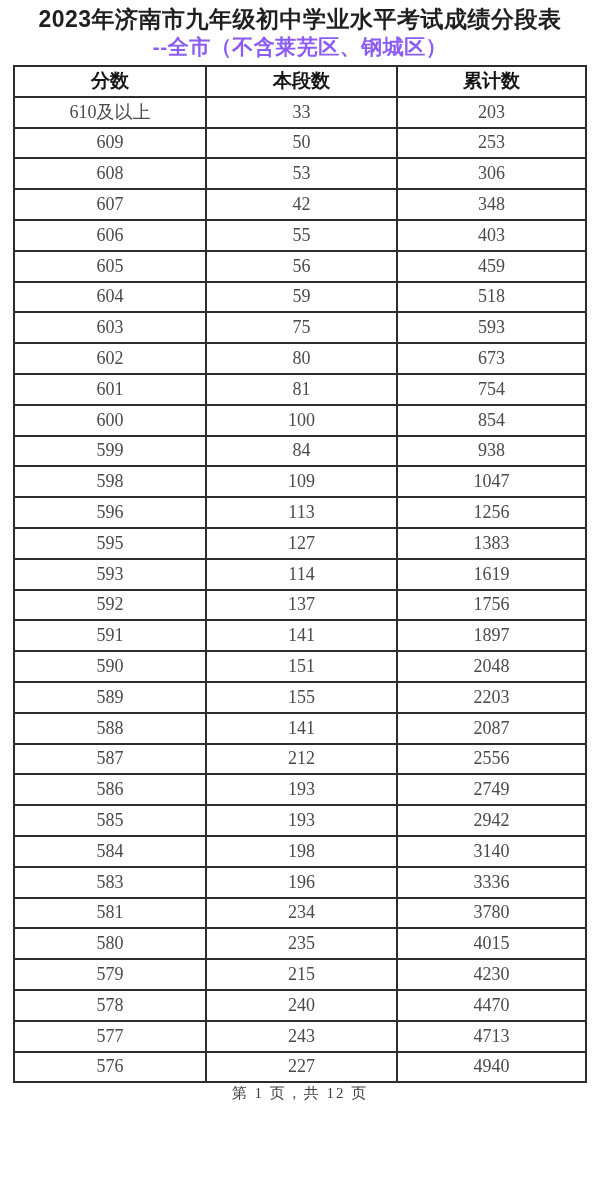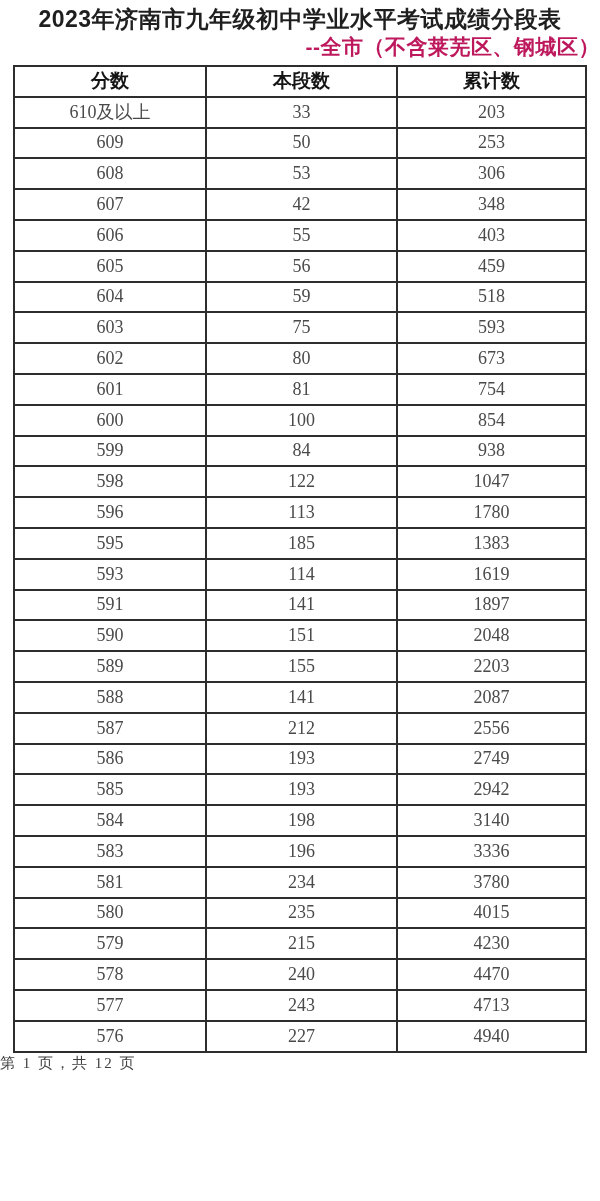--- a/index.html
+++ b/index.html
@@ -19,26 +19,26 @@
     margin-top: 5px;
     text-align: center;
     font-family: "Liberation Sans", sans-serif;
     font-weight: bold;
     font-size: 23px;
     line-height: 29px;
     color: #1f1f1f;
     letter-spacing: 0.5px;
   }
   .subtitle {
-    text-align: right;
+    text-align: center;
     font-family: "Liberation Sans", sans-serif;
     font-weight: bold;
     font-size: 21px;
     line-height: 26px;
-    color: #be185d;
+    color: #8b5cf6;
     letter-spacing: 0.5px;
   }
   table.score-table {
     margin: 5px auto 0 auto;
     width: 572px;
     border-collapse: collapse;
     table-layout: fixed;
   }
   table.score-table th,
   table.score-table td {
@@ -57,21 +57,21 @@
     color: #141414;
     border-radius: 14px;
   }
   table.score-table td {
     font-family: "Liberation Serif", serif;
     font-size: 18px;
     color: #4a4a4a;
   }
   .page-footer {
     margin-top: 1px;
-    text-align: left;
+    text-align: center;
     font-family: "Liberation Serif", serif;
     font-size: 15px;
     color: #3f3f3f;
     letter-spacing: 2px;
   }
 </style>
 </head>
 <body>
 
 <div class="page">
@@ -149,39 +149,44 @@
           <td>100</td>
           <td>854</td>
         </tr>
         <tr>
           <td>599</td>
           <td>84</td>
           <td>938</td>
         </tr>
         <tr>
           <td>598</td>
-          <td>122</td>
+          <td>109</td>
           <td>1047</td>
         </tr>
         <tr>
           <td>596</td>
           <td>113</td>
-          <td>1780</td>
+          <td>1256</td>
         </tr>
         <tr>
           <td>595</td>
-          <td>185</td>
+          <td>127</td>
           <td>1383</td>
         </tr>
         <tr>
           <td>593</td>
           <td>114</td>
           <td>1619</td>
         </tr>
         <tr>
+          <td>592</td>
+          <td>137</td>
+          <td>1756</td>
+        </tr>
+        <tr>
           <td>591</td>
           <td>141</td>
           <td>1897</td>
         </tr>
         <tr>
           <td>590</td>
           <td>151</td>
           <td>2048</td>
         </tr>
         <tr>

